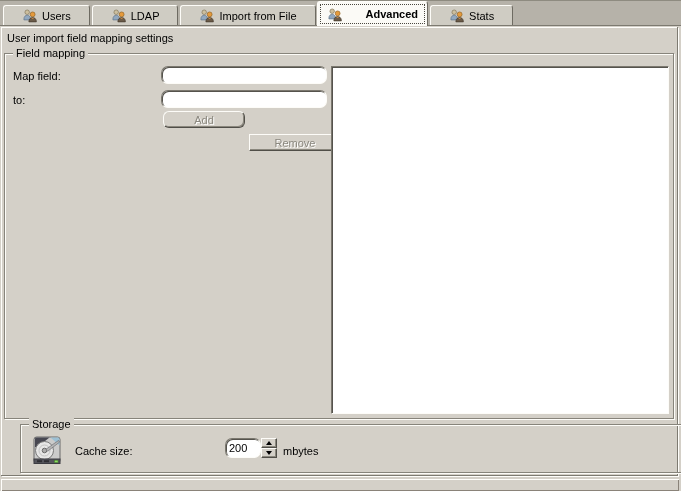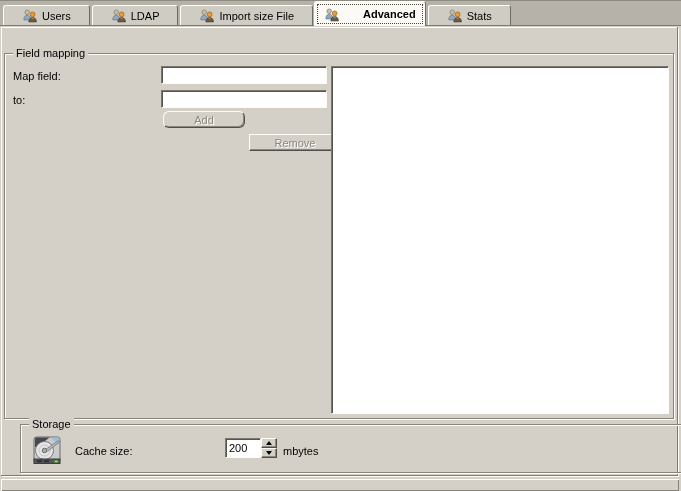--- a/index.html
+++ b/index.html
@@ -51,21 +51,21 @@
     position:absolute;top:-7px;left:8px;background:#d4d0c8;padding:0 3px;line-height:13px;
   }
   
   .sunken{
     background:#fff;border:1px solid;box-sizing:border-box;
     border-color:#7b786f #fdfcf8 #fdfcf8 #7b786f;
     box-shadow:inset 1px 1px 0 #55534d;
   }
   input.sunken{
     font-family:"Liberation Sans","DejaVu Sans",sans-serif;font-size:11px;
-    padding:1px 3px;outline:none;
+    padding:1px 3px;outline:none;border-radius:7px;
   }
   
   .btn{
     position:absolute;box-sizing:border-box;background:#d4d0c8;
     border:1px solid;border-color:#fdfcf8 #504e48 #504e48 #fdfcf8;
     box-shadow:inset -1px -1px 0 #8a877d;
     display:flex;align-items:center;justify-content:center;
     font-family:"Liberation Sans","DejaVu Sans",sans-serif;font-size:11px;
     padding:0;cursor:default;
   }
@@ -114,21 +114,21 @@
     <div class="tab">
       <span class="icon">
         <svg viewBox="0 0 16 16" width="16" height="15">
             <circle cx="5" cy="4.5" r="2.4" fill="#cdbf9e" stroke="#7e7257" stroke-width="0.7"></circle>
             <path d="M1.5 11.8c0-2.6 1.6-4.1 3.5-4.1s3.5 1.5 3.5 4.1v.9h-7z" fill="#92a8bf" stroke="#5c7186" stroke-width="0.7"></path>
             <circle cx="10.8" cy="6.8" r="2.6" fill="#e59a3c" stroke="#8e5f1d" stroke-width="0.7"></circle>
             <path d="M6.8 14.4c0-2.6 1.8-4.2 4-4.2s4 1.6 4 4.2v.4h-8z" fill="#6b5b49" stroke="#43392c" stroke-width="0.7"></path>
             <path d="M9.6 10.4l1.2 1.2 1.2-1.2" stroke="#e59a3c" stroke-width="0.9" fill="none"></path>
           </svg>
       </span>
-      <span>Import size File</span>
+      <span>Import from File</span>
     </div>
     <div class="tab selected">
       <span class="icon">
         <svg viewBox="0 0 16 16" width="16" height="15">
             <circle cx="5" cy="4.5" r="2.4" fill="#cdbf9e" stroke="#7e7257" stroke-width="0.7"></circle>
             <path d="M1.5 11.8c0-2.6 1.6-4.1 3.5-4.1s3.5 1.5 3.5 4.1v.9h-7z" fill="#92a8bf" stroke="#5c7186" stroke-width="0.7"></path>
             <circle cx="10.8" cy="6.8" r="2.6" fill="#e59a3c" stroke="#8e5f1d" stroke-width="0.7"></circle>
             <path d="M6.8 14.4c0-2.6 1.8-4.2 4-4.2s4 1.6 4 4.2v.4h-8z" fill="#6b5b49" stroke="#43392c" stroke-width="0.7"></path>
             <path d="M9.6 10.4l1.2 1.2 1.2-1.2" stroke="#e59a3c" stroke-width="0.9" fill="none"></path>
           </svg>
@@ -144,20 +144,21 @@
             <path d="M6.8 14.4c0-2.6 1.8-4.2 4-4.2s4 1.6 4 4.2v.4h-8z" fill="#6b5b49" stroke="#43392c" stroke-width="0.7"></path>
             <path d="M9.6 10.4l1.2 1.2 1.2-1.2" stroke="#e59a3c" stroke-width="0.9" fill="none"></path>
           </svg>
       </span>
       <span>Stats</span>
     </div>
   </div>
 
   <div class="pane"></div>
 
+  <div class="static-label" style="left:7px;top:31px;">User import field mapping settings</div>
 
   <div class="groupbox" style="left:4px;top:52px;width:670px;height:366px;">
     <span class="group-label">Field mapping</span>
 
     <div class="static-label" style="left:8px;top:16px;">Map field:</div>
     <input class="sunken" type="text" style="position: absolute; left: 156px; top: 12px; width: 166px; height: 18px;" value="">
 
     <div class="static-label" style="left:8px;top:40px;">to:</div>
     <input class="sunken" type="text" style="position: absolute; left: 156px; top: 36px; width: 166px; height: 18px;" value="">
 

